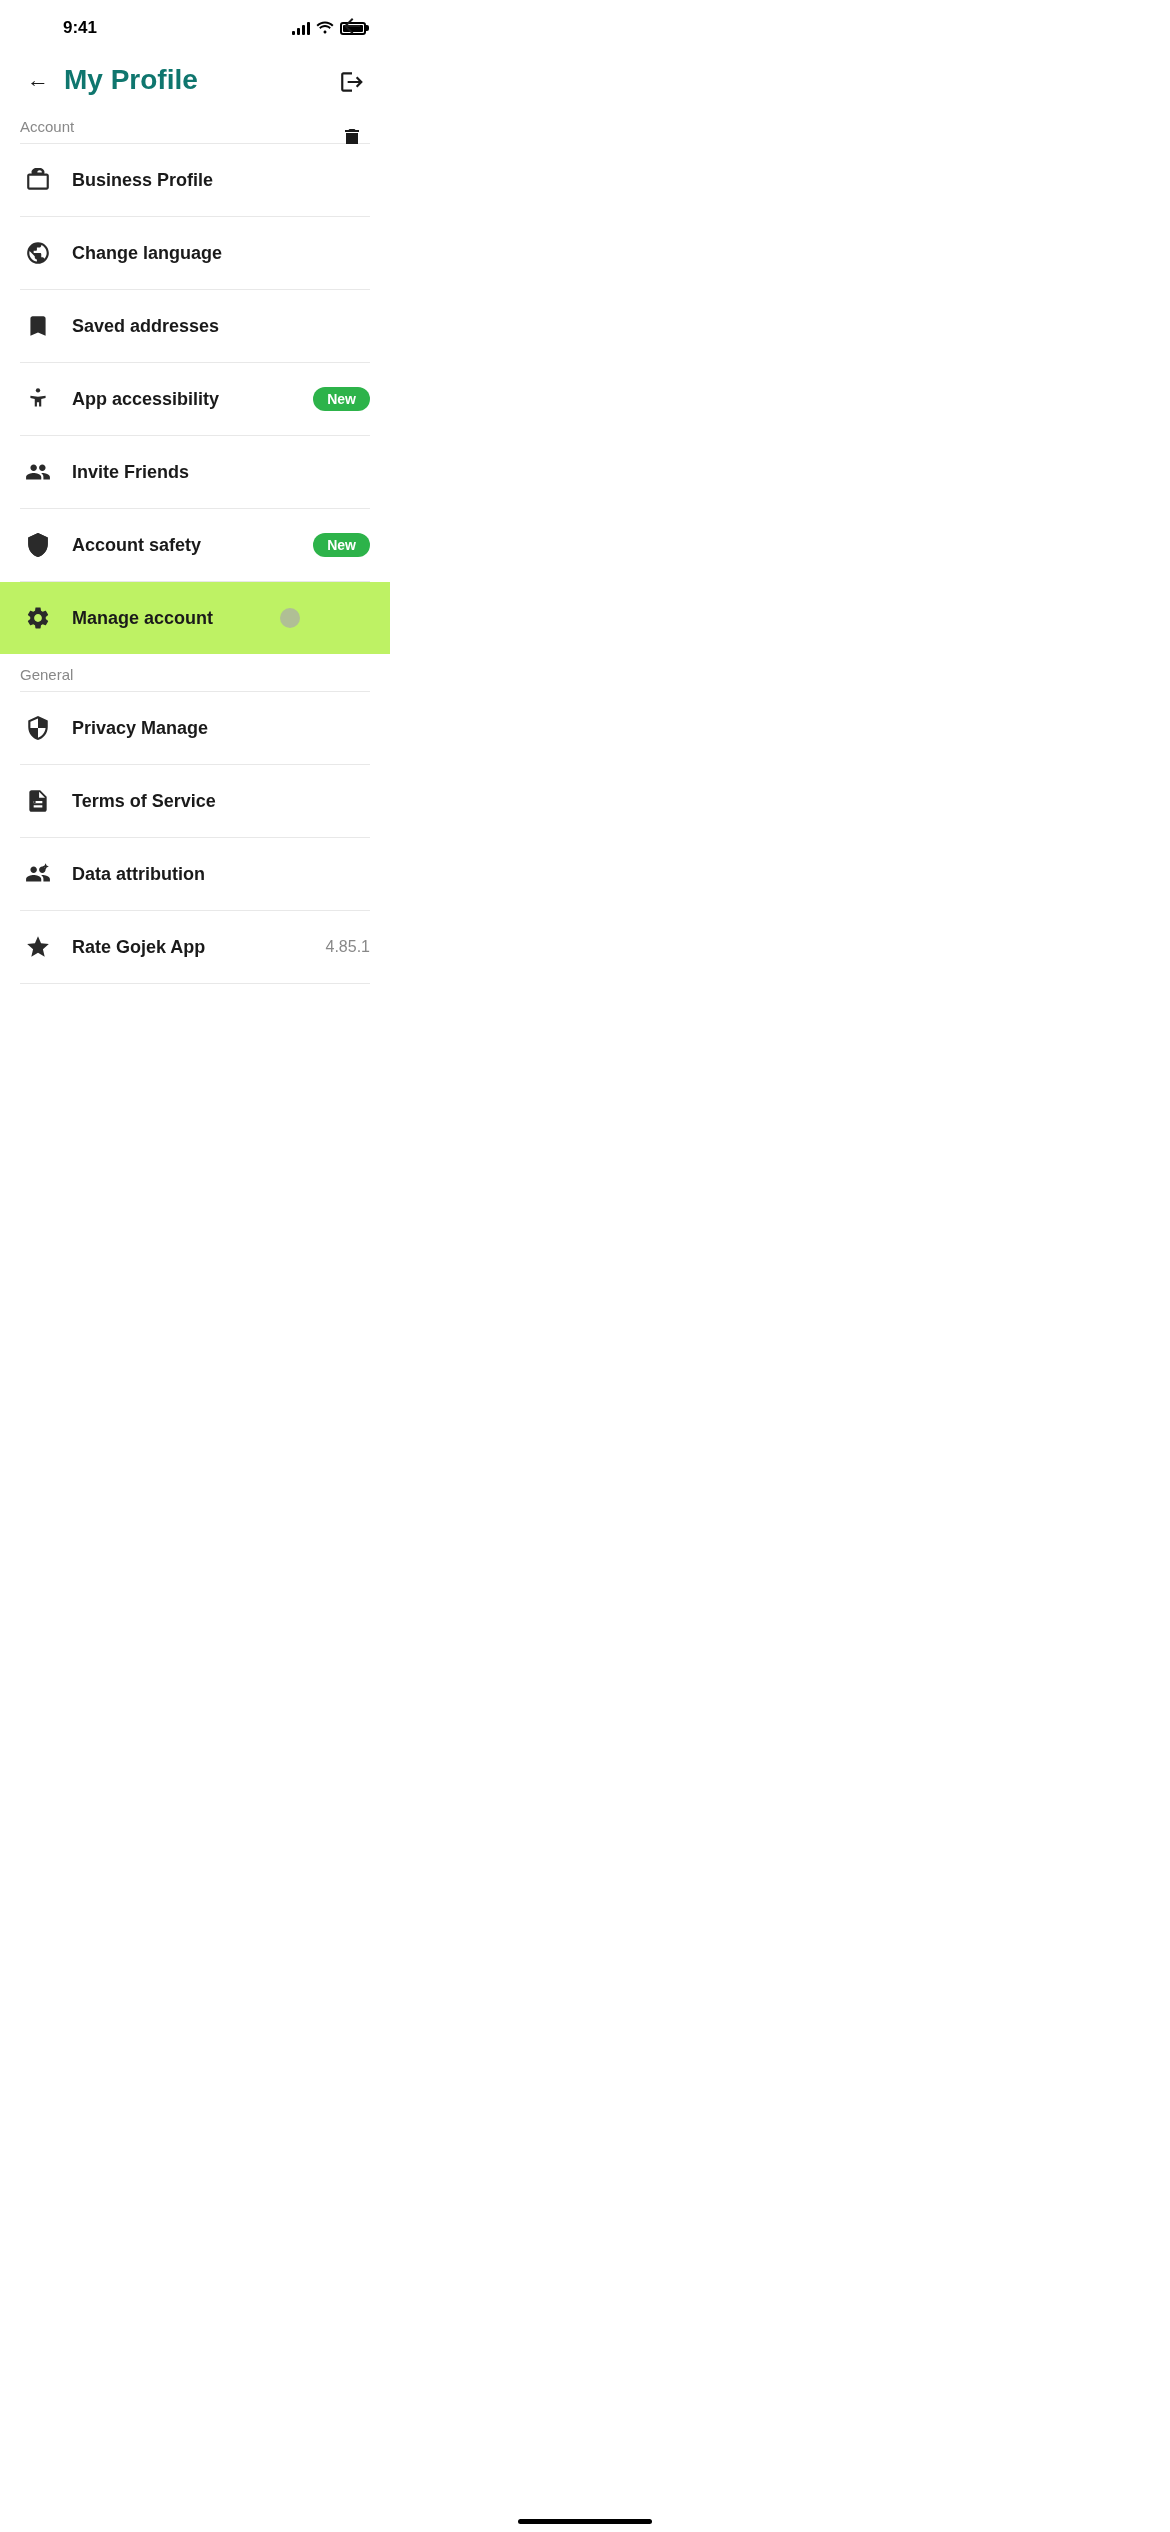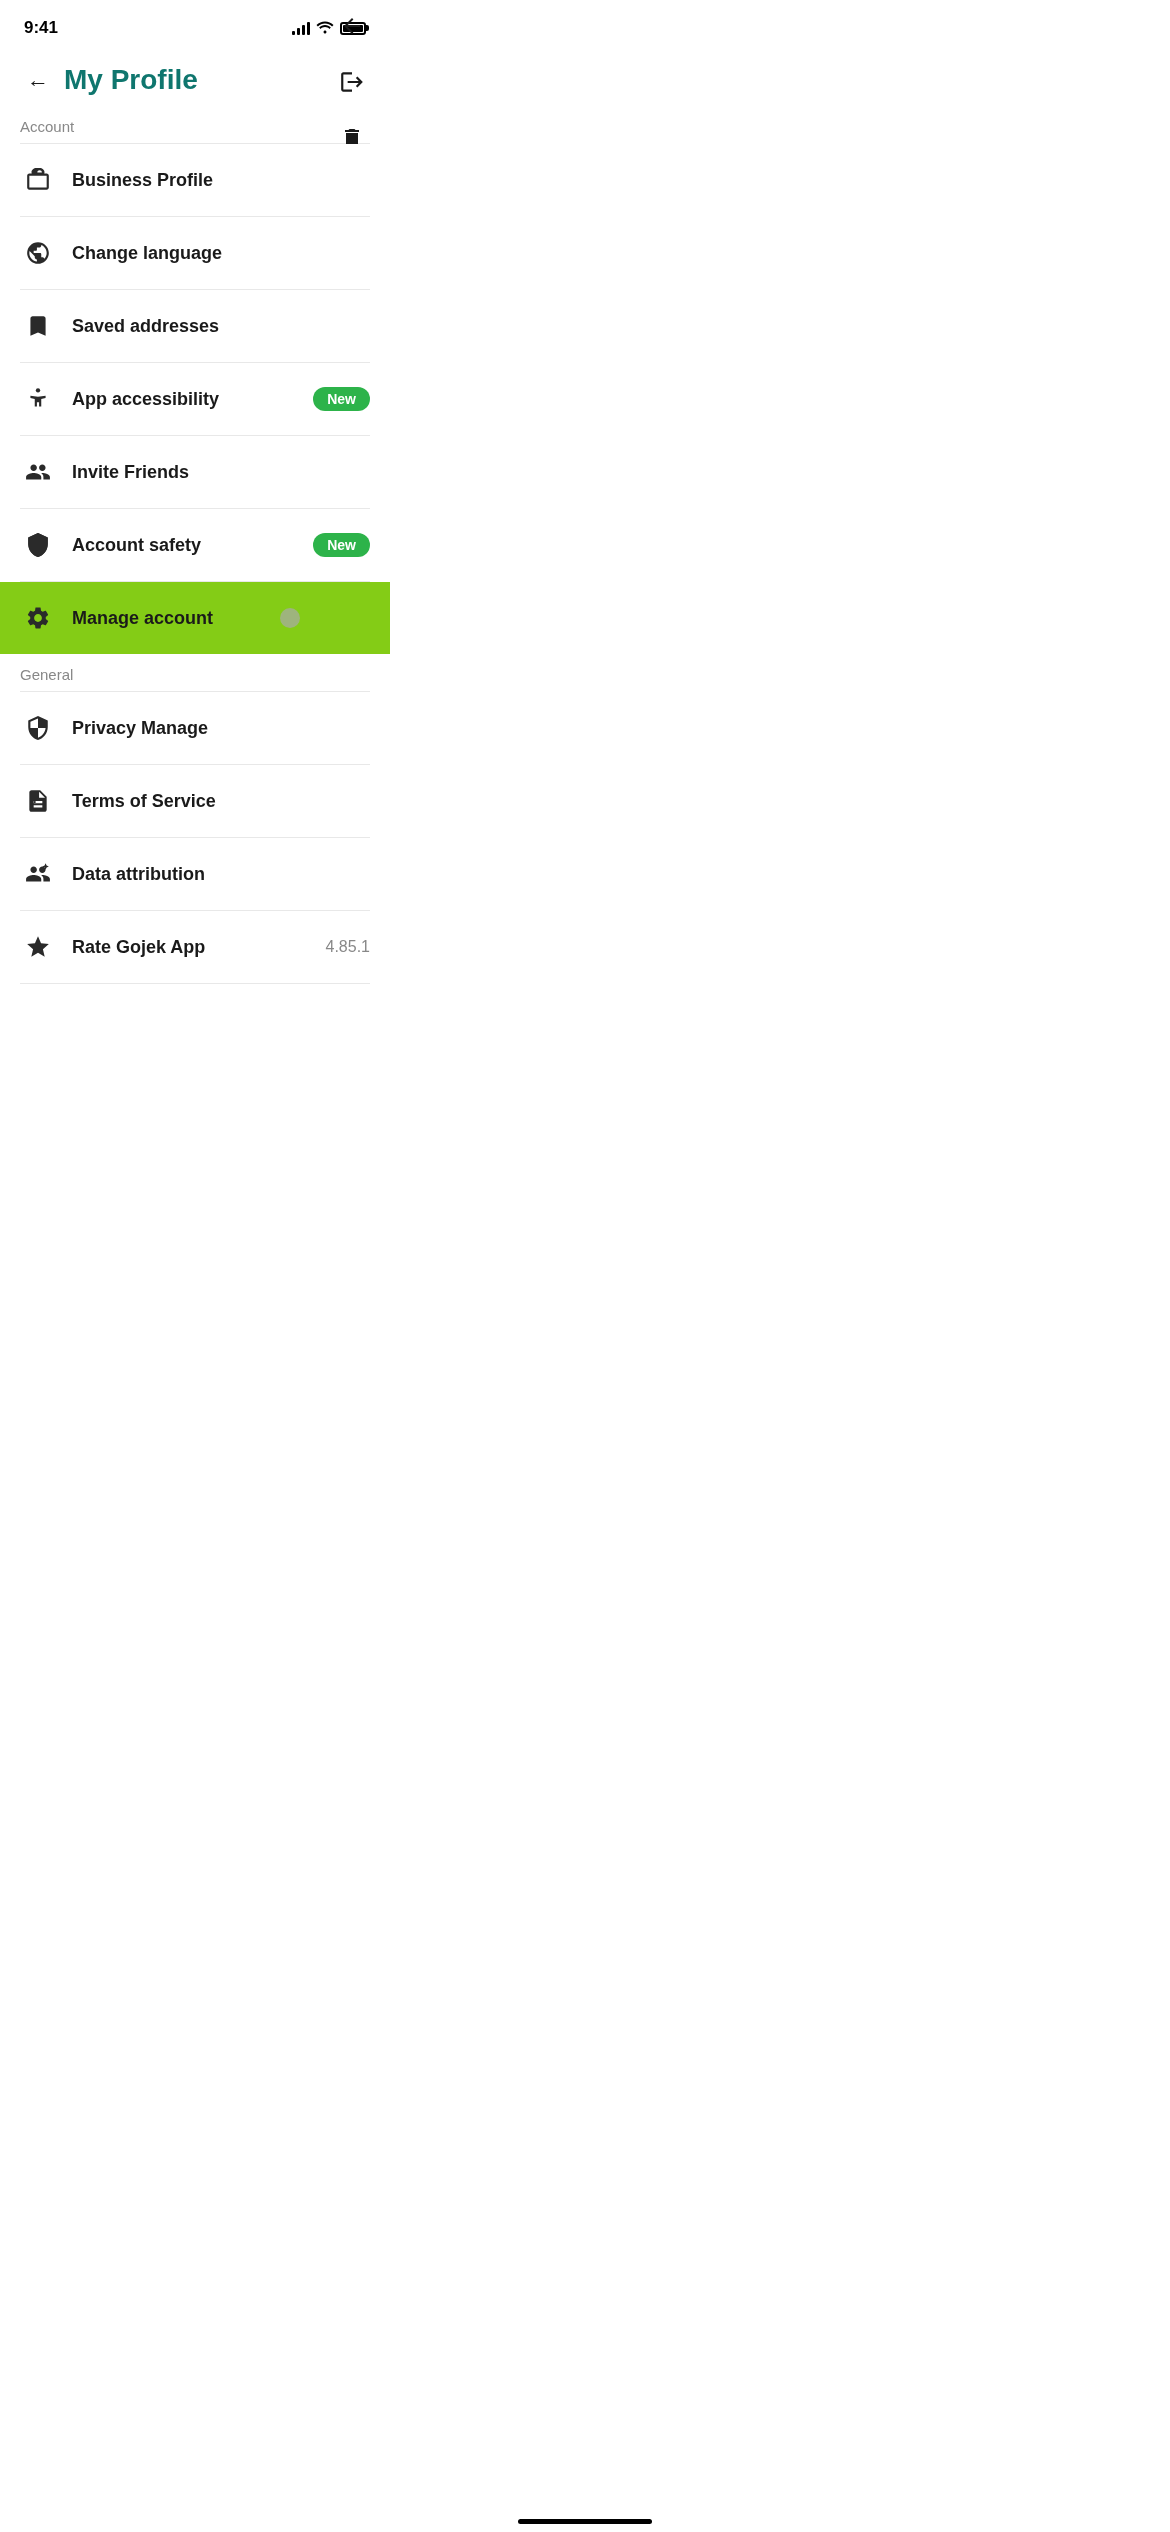--- a/index.html
+++ b/index.html
@@ -20,20 +20,21 @@
       justify-content: space-between;
       align-items: center;
       padding: 14px 24px 8px;
       height: 50px;
     }
 
     .status-time {
       font-size: 17px;
       font-weight: 600;
       color: #000;
+      margin-left: 39px;
     }
 
     .status-icons {
       display: flex;
       align-items: center;
       gap: 6px;
     }
 
     .signal-bars {
       display: flex;
@@ -152,21 +153,21 @@
     .menu-item {
       display: flex;
       align-items: center;
       padding: 18px 20px;
       cursor: pointer;
       position: relative;
       background: #fff;
     }
 
     .menu-item.active {
-      background: #84cc16;
+      background: #bef264;
     }
 
     .menu-icon {
       width: 36px;
       height: 36px;
       display: flex;
       align-items: center;
       justify-content: center;
       margin-right: 16px;
       flex-shrink: 0;

